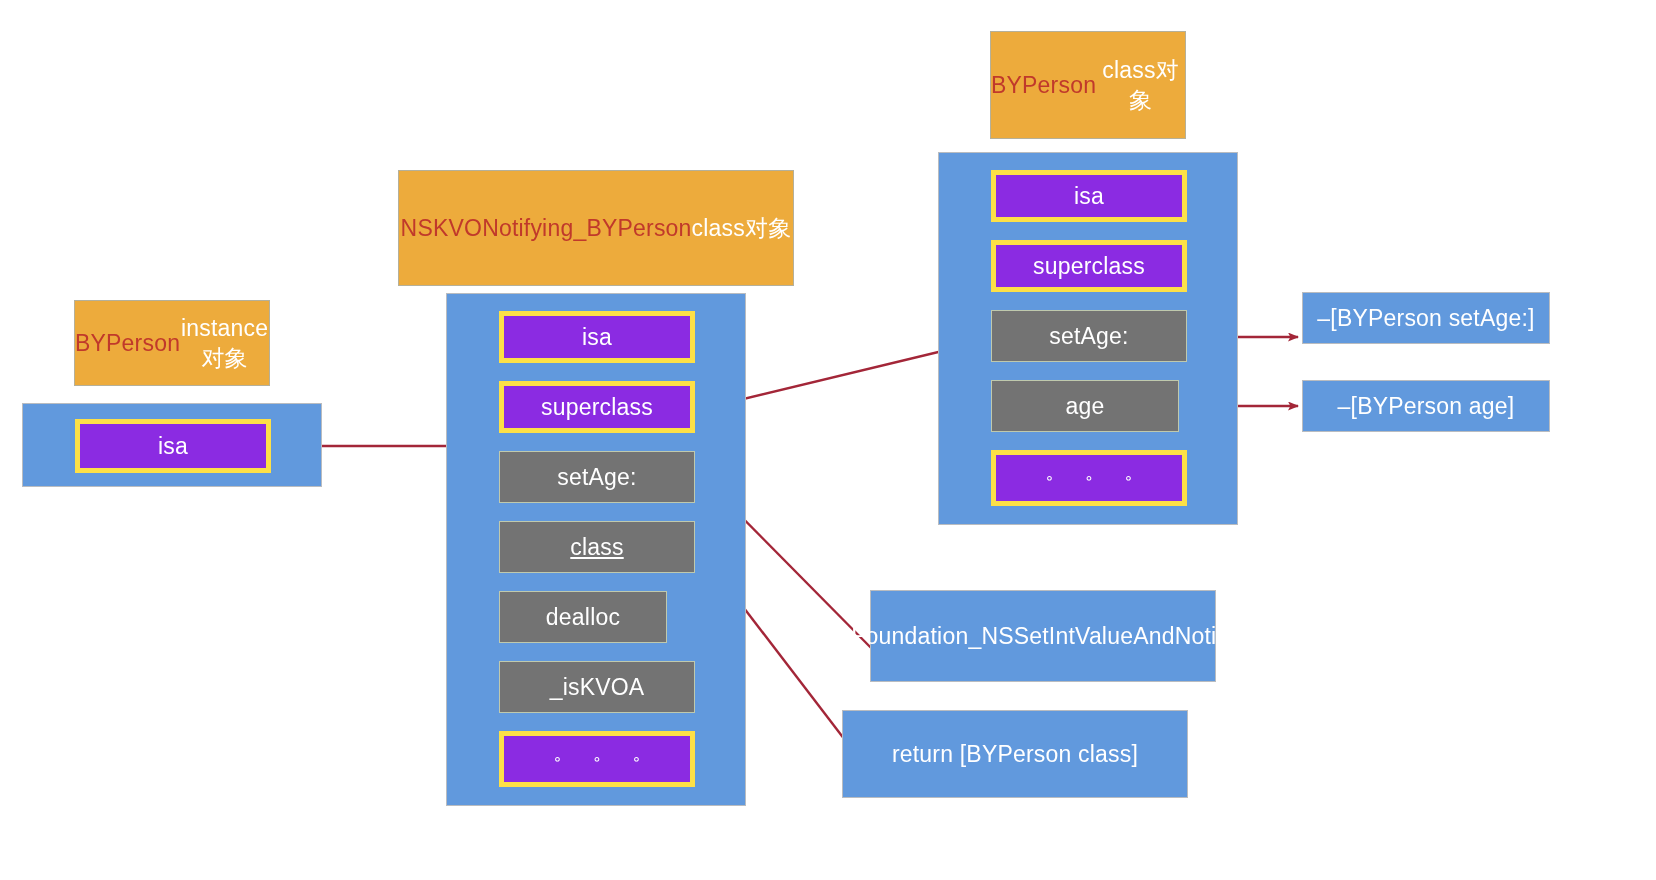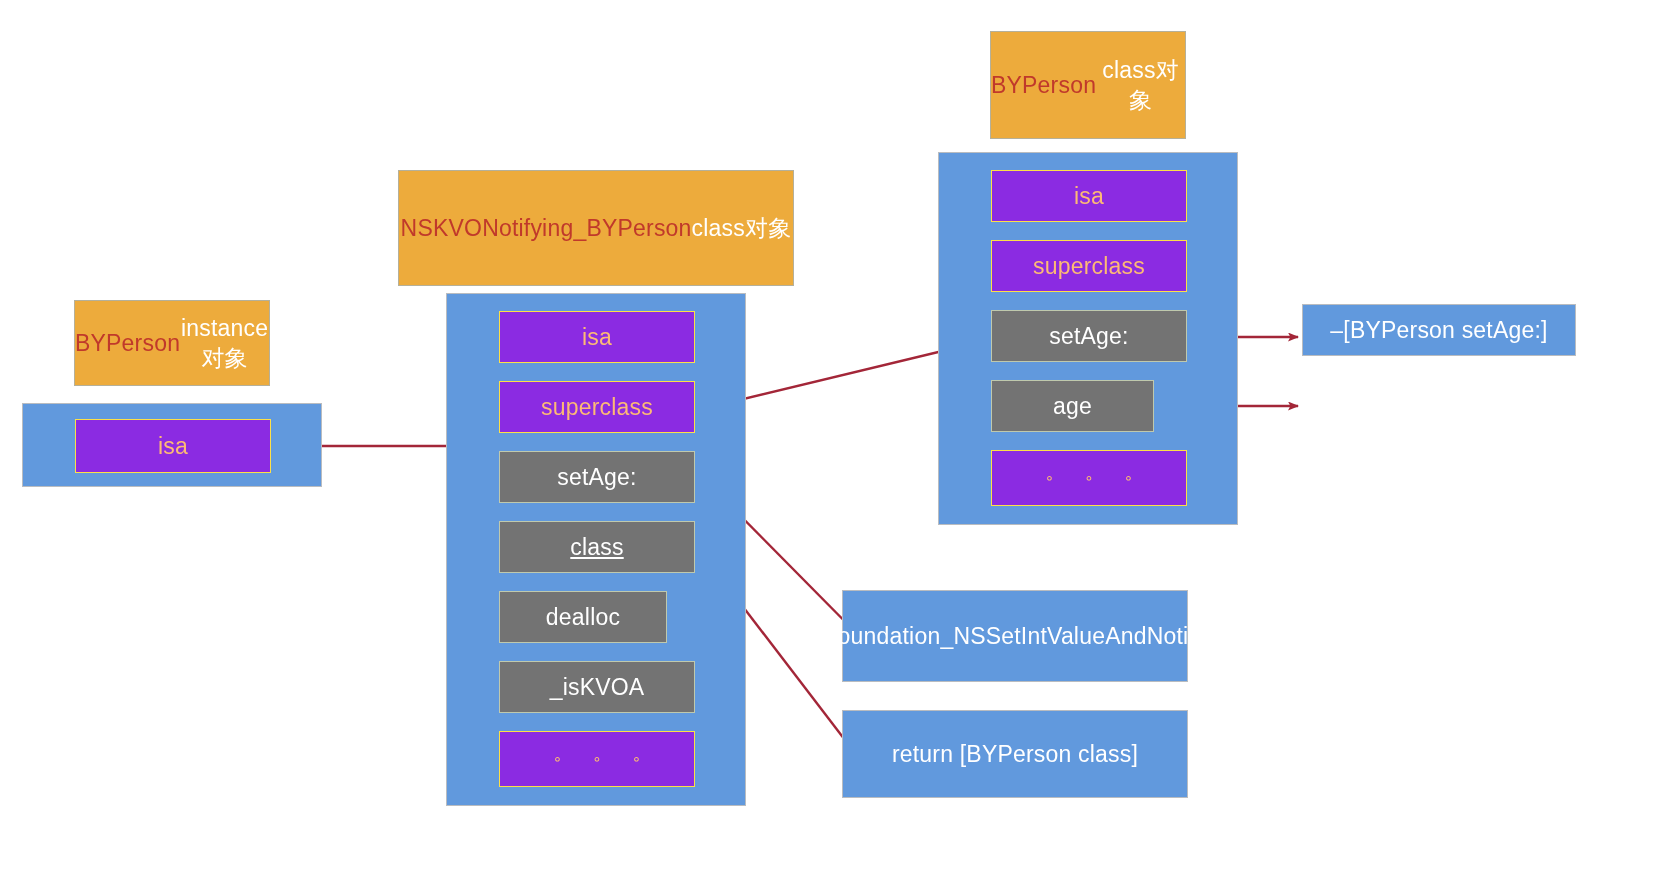--- a/index.html
+++ b/index.html
@@ -51,22 +51,22 @@
   .obj-body {
     position: absolute;
     box-sizing: border-box;
     background: #6199dd;
     border: 1px solid #b9bcc0;
   }
 
   
   .slot-purple {
     background: #8b2be2;
-    border: 1px solid #fde047;
-    color: #fdba74;
+    border: 5px solid #fde047;
+    color: #ffffff;
     font-size: 23px;
   }
 
   
   .slot-green {
     background: #737373;
     border: 1px solid #bfc9ad;
     color: #ffffff;
     font-size: 23px;
   }
@@ -168,34 +168,37 @@
   <div class="obj-body" style="left:938px; top:152px; width:300px; height:373px;">
     <div class="box slot-purple" style="left:52px; top:17px; width:196px; height:52px;">
       <span>isa</span>
     </div>
     <div class="box slot-purple" style="left:52px; top:87px; width:196px; height:52px;">
       <span>superclass</span>
     </div>
     <div class="box slot-green" style="left:52px; top:157px; width:196px; height:52px;">
       <span>setAge:</span>
     </div>
-    <div class="box slot-green" style="left:52px; top:227px; width:163px; height:52px;">
+    <div class="box slot-green" style="left:52px; top:227px; width:188px; height:52px;">
       <span>age</span>
     </div>
     <div class="box slot-purple" style="left:52px; top:297px; width:196px; height:56px;">
       <span class="dots">∘  ∘  ∘</span>
     </div>
   </div>
 
-  <div class="box callout" style="left:1302px; top:304px; width:274px; height:52px;">
+  <div class="box callout" style="left:1302px; top:292px; width:248px; height:52px;">
     <span>–[BYPerson setAge:]</span>
   </div>
 
-
-  <div class="box callout" style="left:842px; top:590px; width:346px; height:92px;">
+  <div class="box callout" style="left:1302px; top:380px; width:248px; height:52px;">
+    <span>–[BYPerson age]</span>
+  </div>
+
+  <div class="box callout" style="left:870px; top:590px; width:346px; height:92px;">
     <span class="t2">Foundation</span>
     <span class="t2">_NSSetIntValueAndNotify</span>
   </div>
 
   <div class="box callout" style="left:842px; top:710px; width:346px; height:88px;">
     <span>return [BYPerson class]</span>
   </div>
 
 </div>
 

